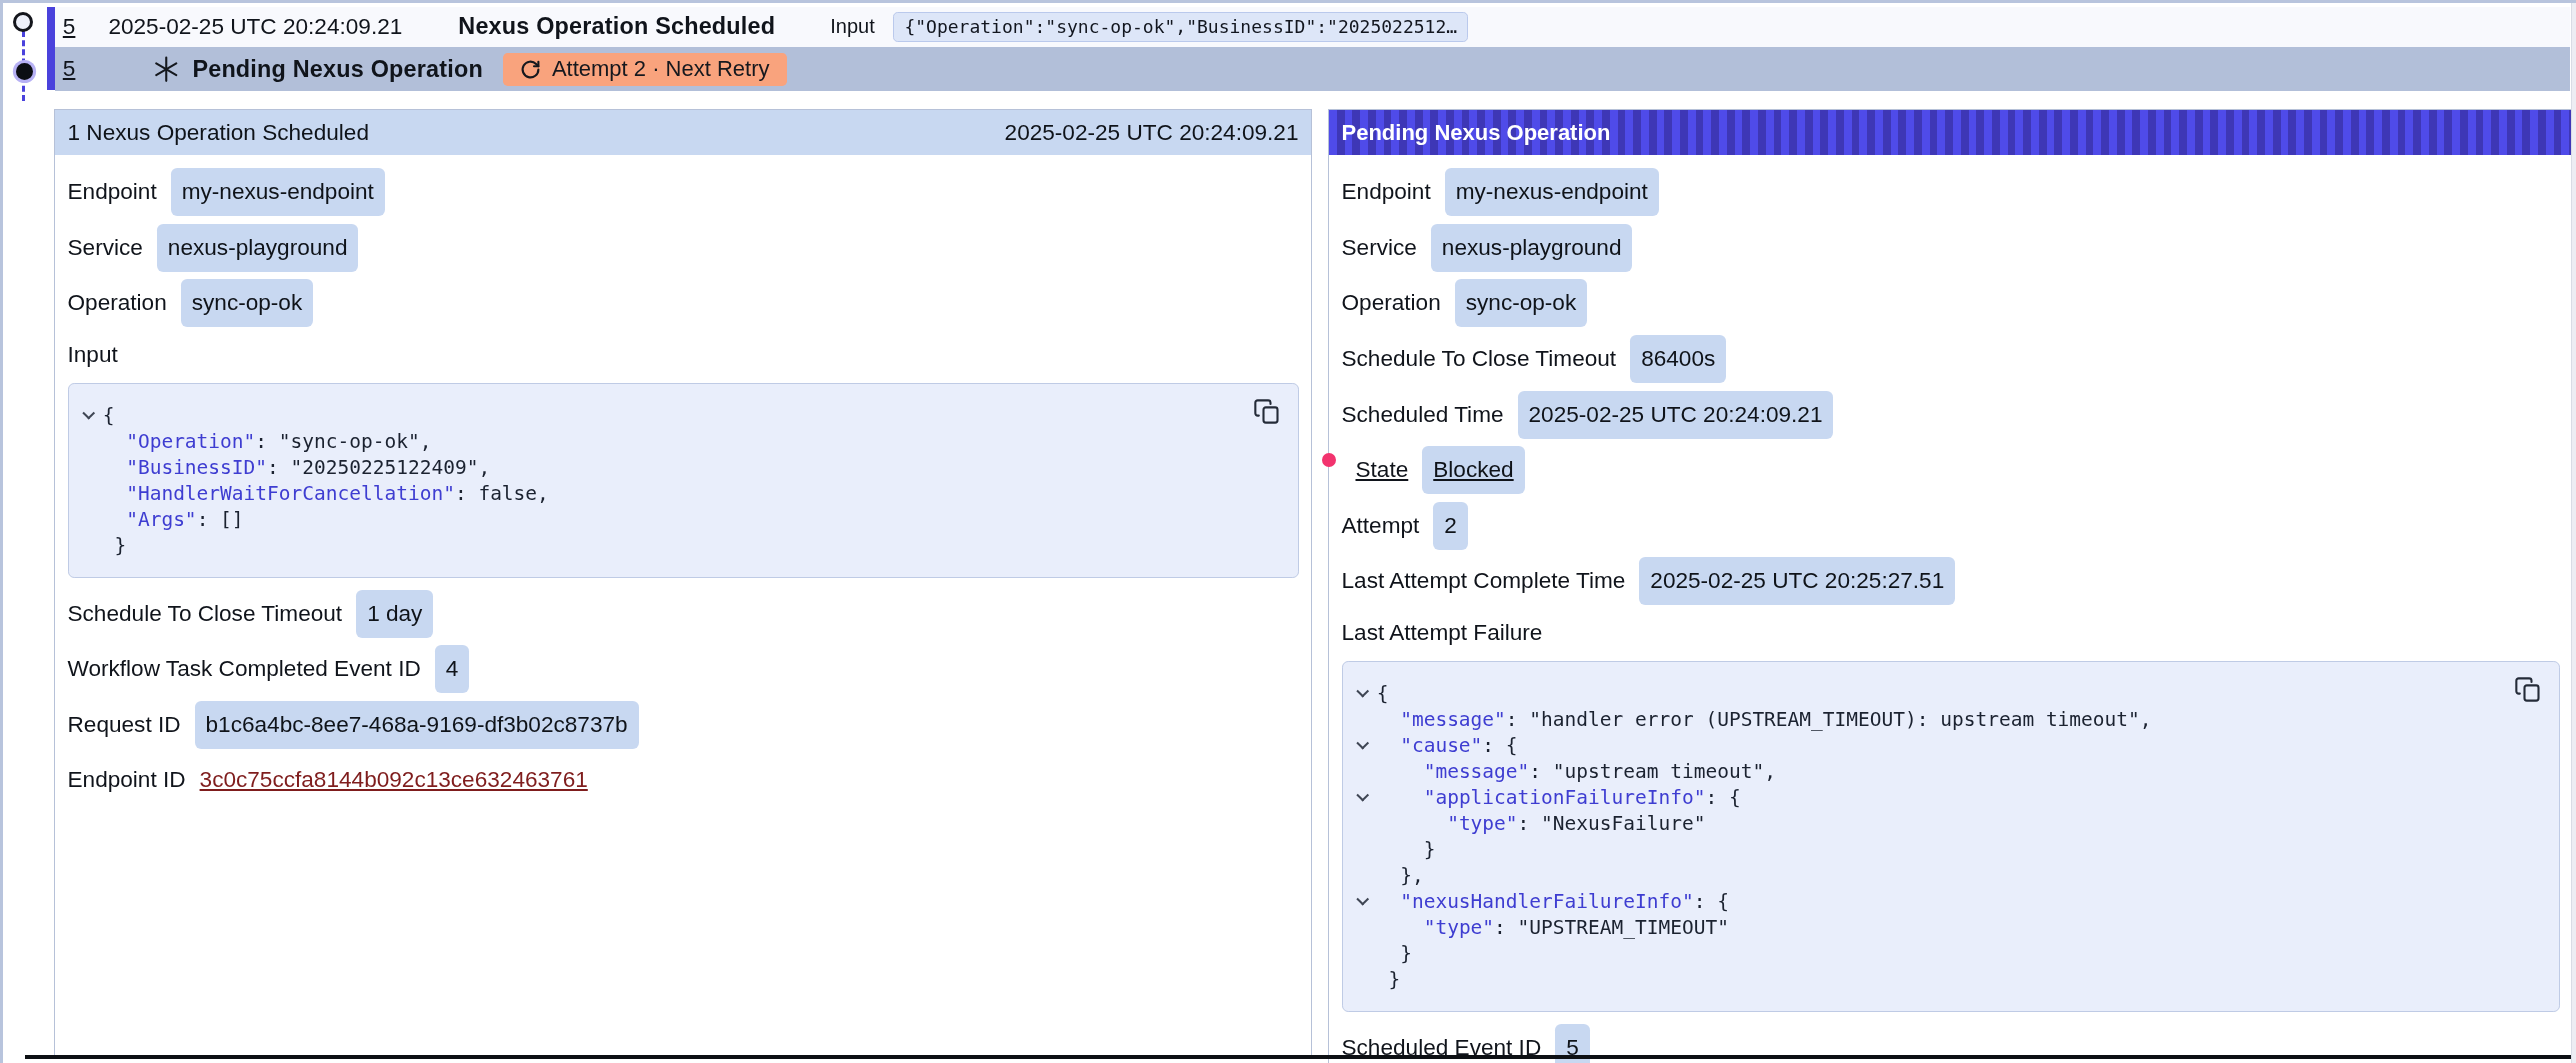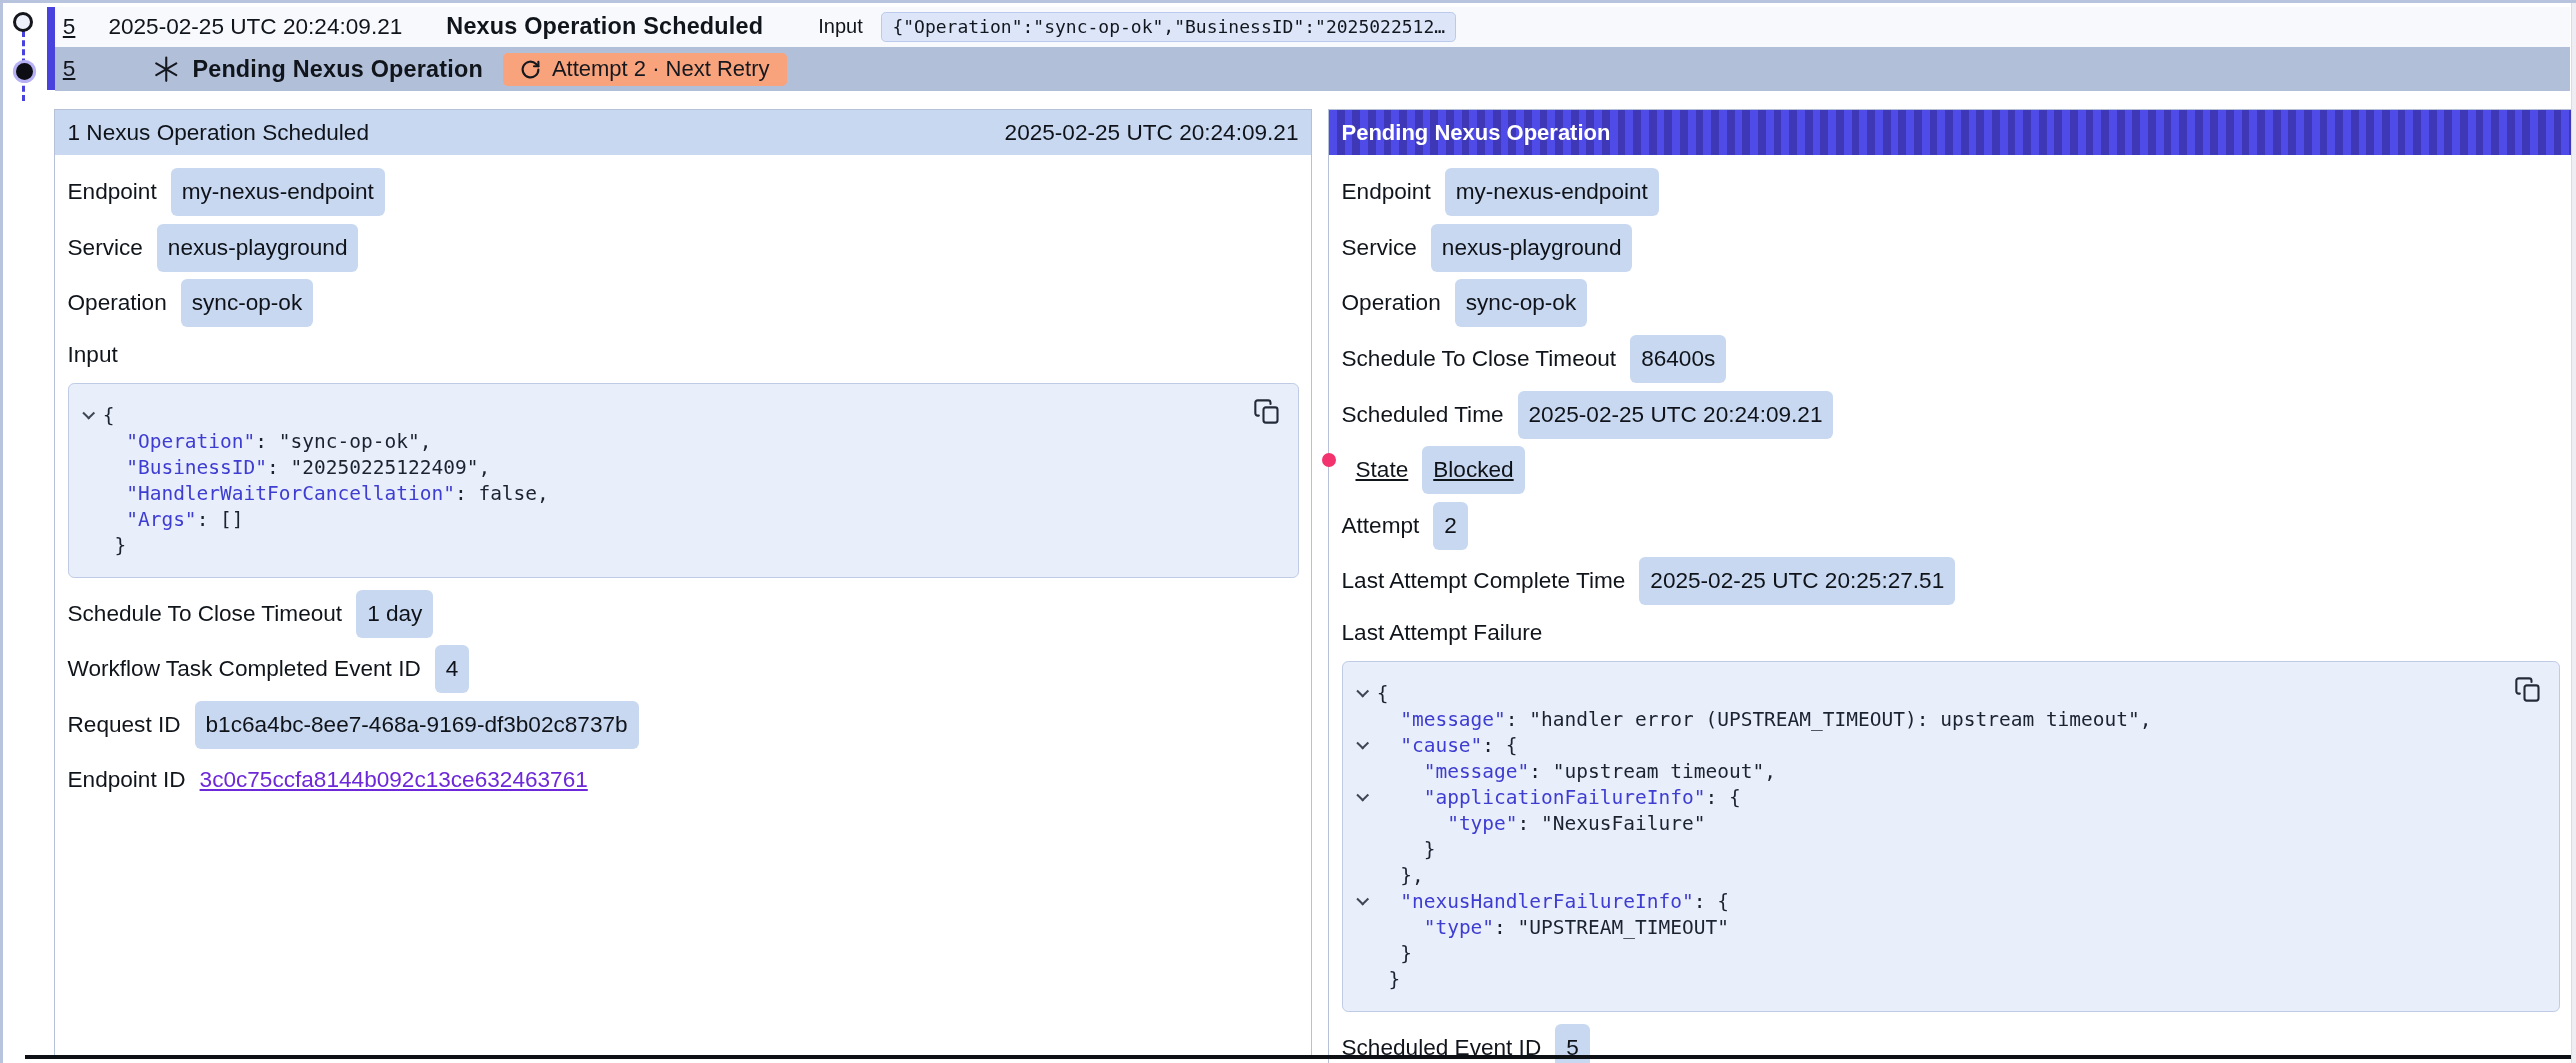--- a/index.html
+++ b/index.html
@@ -19,21 +19,21 @@
   .tl-circle-filled { position:absolute; left:12.5px; top:60px; width:17px; height:17px;
     border-radius:50%; background:#0c0e13; box-shadow:0 0 0 3.1px #b7b1f4; }
   .sel-bar { position:absolute; left:44px; top:3.9px; width:11px; height:83px; background:#4a42dc; }
 
   
   .event-row { position:absolute; left:52px; right:6.2px; display:flex; align-items:center; }
   .row1 { top:3.9px; height:40px; background:#f8f9fd; }
   .row2 { top:44px; height:44px; background:#b2bfd9; }
   .event-id { font-size:22.6px; text-decoration:underline; margin-left:7.8px; color:#10141b; }
   .row-ts { font-size:22.6px; margin-left:33px; }
-  .row-title { font-size:23.4px; font-weight:700; margin-left:44px; letter-spacing:0.2px; }
+  .row-title { font-size:23.4px; font-weight:700; margin-left:56px; letter-spacing:0.2px; }
   .row-input-label { font-size:20px; margin-left:55px; }
   .json-preview { font-family:"DejaVu Sans Mono","Liberation Mono",monospace; font-size:18px;
     margin-left:18.7px; background:#dde6f8; border:1.6px solid #bac9ec; border-radius:4.7px;
     padding:3.9px 10px; color:#12161f; white-space:pre; }
   .asterisk-icon { margin-left:78px; width:26.5px; height:26.5px; display:inline-block; }
   .row2 .row-title { margin-left:12.5px; }
   .attempt-badge { margin-left:20px; height:33px; background:#f9a37d; border-radius:4.7px;
     display:flex; align-items:center; gap:11px; padding:0 17px; font-size:22px; font-weight:500; color:#15181e;text-align:center; }
   .retry-icon { width:21px; height:21px; color:#15181e; display:inline-block; }
 
@@ -51,21 +51,21 @@
 
   .field-row { display:flex; align-items:center; margin-top:15.6px; height:40px;
     position:relative; width:max-content; }
   .field-row.hl { z-index:6;text-decoration:underline; }
   .field-row.hl > * { position:relative; z-index:1; }
   .hl-box { position:absolute; left:-20px; right:-22px; top:-10px; bottom:-10px;
     border:7px solid #f2336e; border-radius:12.5px; background:#fff; z-index:0 !important; }
   .field-label { font-size:22.6px; margin-right:14px; color:#10141b; white-space:pre; }
   .field-badge { background:#c8d8f1; border-radius:6.2px; padding:11px 11px; font-size:22.6px;
     color:#0f1319; white-space:pre; }
-  .field-link { font-size:22.6px; text-decoration:underline; color:#6d28d9; cursor:pointer; }
+  .field-link { font-size:22.6px; text-decoration:underline; color:#7f1d1d; cursor:pointer; }
   .solo-label { font-size:22.6px; margin-top:18.7px; height:28px; }
 
   .code-block { position:relative; margin-top:12.5px; background:#e9eefb;
     border:1.6px solid #bfcbe5; border-radius:6.2px; padding:18.7px 55px 18.7px 6.2px; }
   .code-line { display:flex; align-items:center; height:26px;
     font-family:"DejaVu Sans Mono","Liberation Mono",monospace; font-size:19.5px; }
   .chev-gutter { width:28px; min-width:28px; display:flex; justify-content:center; align-items:center; }
   .chev { width:9.4px; height:9.4px; border-right:2.3px solid #3f4654; border-bottom:2.3px solid #3f4654;
     transform:rotate(45deg) translate(-1.6px,-1.6px); }
   .code-text { white-space:pre; }

